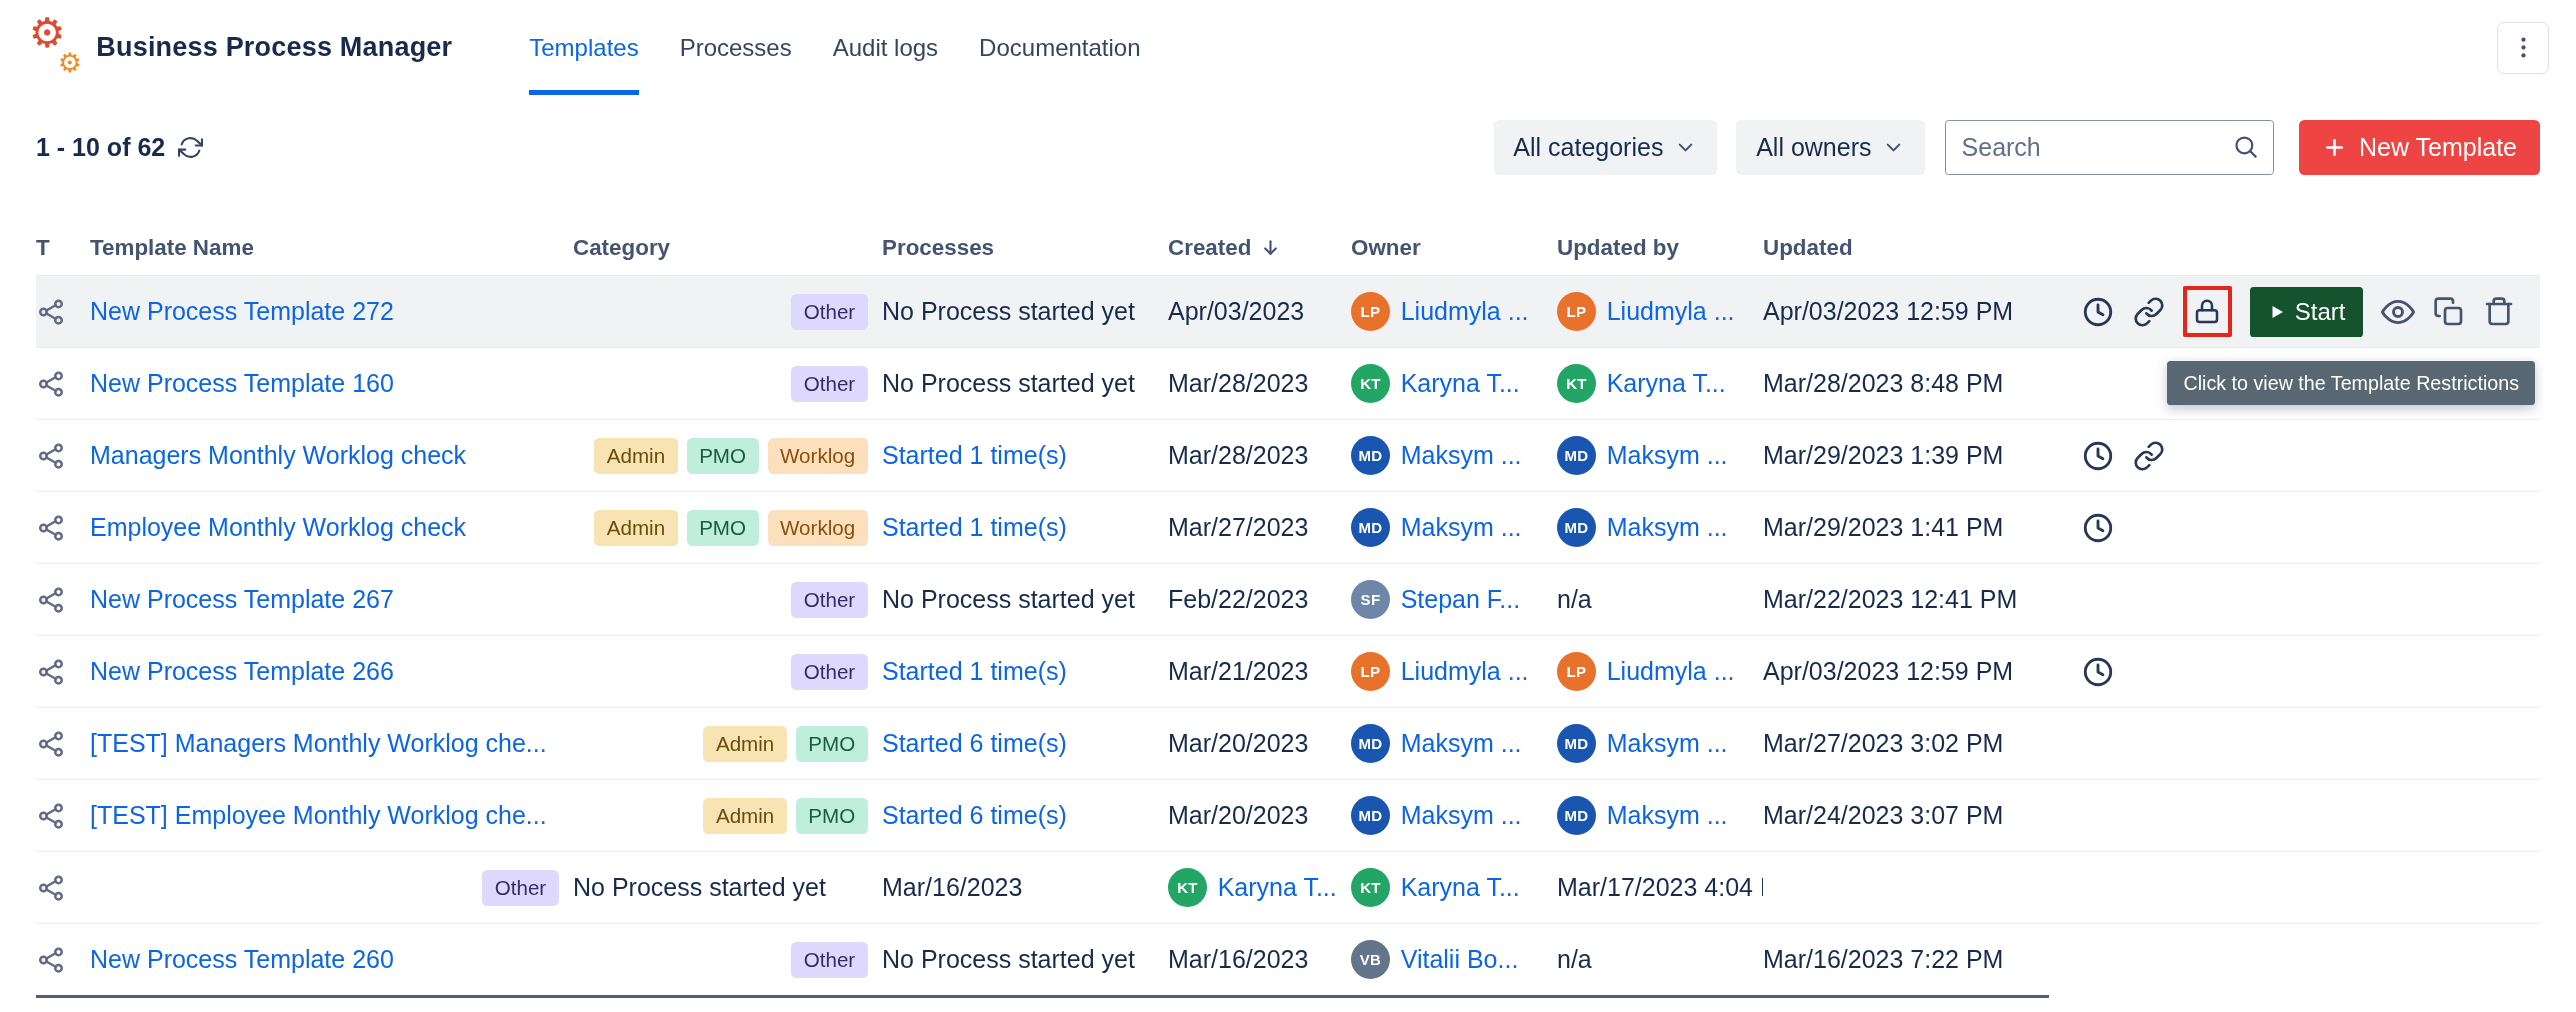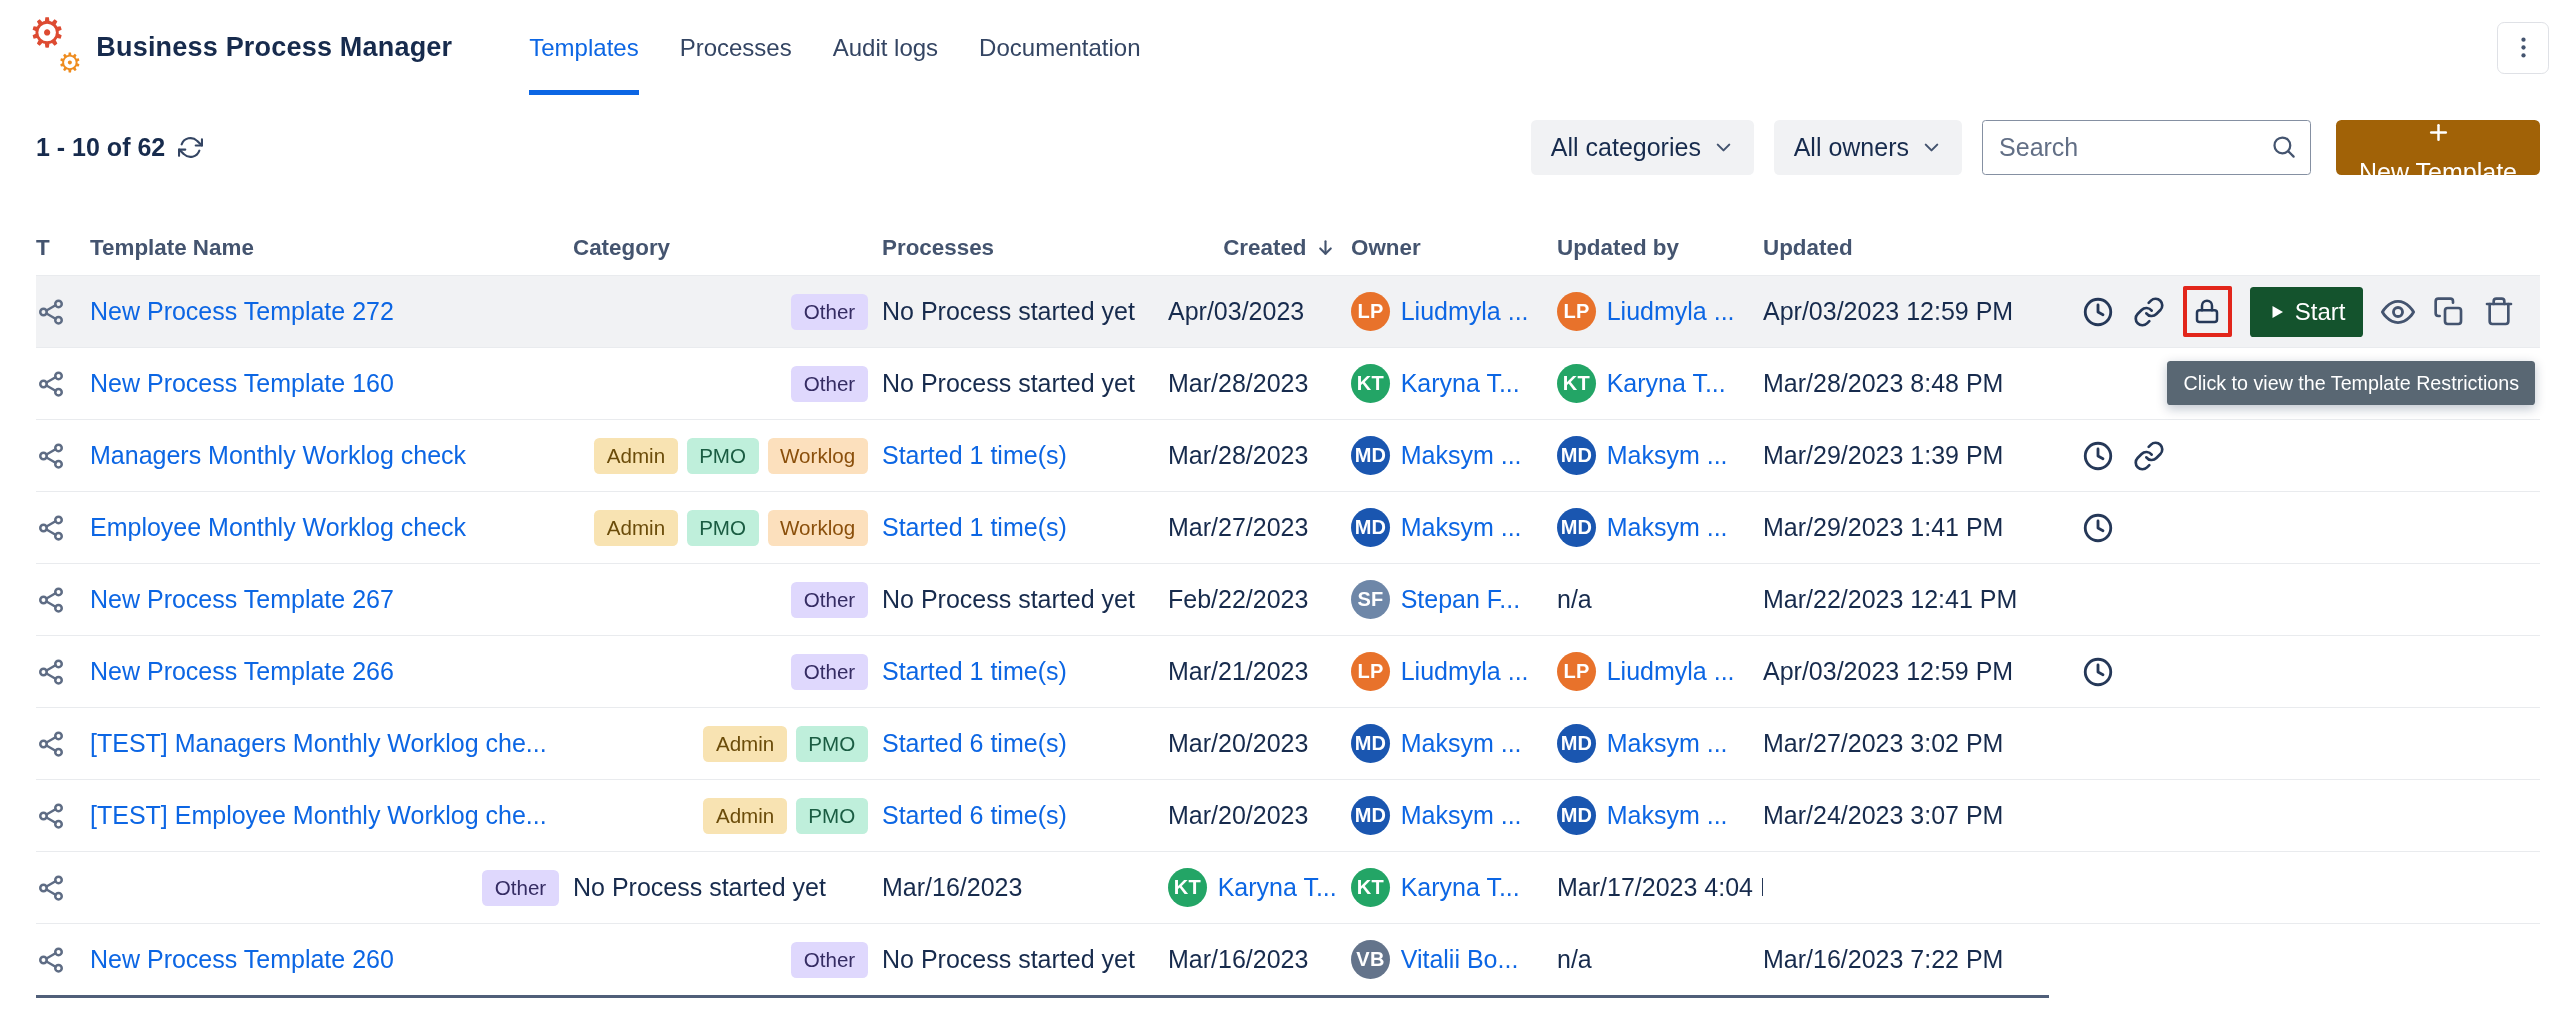--- a/index.html
+++ b/index.html
@@ -23,37 +23,37 @@
   .toolbar { display:flex; align-items:center; padding:0 36px; margin-top:25px; height:55px; }
   .count-wrap { display:flex; align-items:center; gap:12.5px; }
   .count { font-size:25px; font-weight:700; }
   .refresh-btn { background:none; border:none; color:#344563; display:flex; cursor:pointer; }
   .dd { display:flex; align-items:center; gap:10.7px; height:55px; padding:0 19.7px; background:#F1F2F4; border:none; border-radius:5.4px; font-size:25px; font-weight:500; color:#172B4D; font-family:inherit; margin-left:19.7px; cursor:pointer; }
   .dd svg { color:#44546F; }
   .search-wrap { position:relative; margin-left:19.7px; }
   .search { width:329px; height:55px; border:1.8px solid #8590A2; border-radius:3.6px; font-size:25px; font-family:inherit; padding:0 55px 0 16px; color:#172B4D; background:#fff; }
   .search::placeholder { color:#626F86; }
   .search-icon { position:absolute; right:14.3px; top:13.4px; color:#44546F; }
-  .primary { display:flex; align-items:center; gap:12.5px; height:55px; padding:0 23px; margin-left:25px; background:#a16207; border:none; border-radius:5.4px; color:#fff; font-size:25px; font-weight:500; font-family:inherit; cursor:pointer;flex-direction:column; }
+  .primary { display:flex; align-items:center; gap:12.5px; height:55px; padding:0 23px; margin-left:25px; background:#ef4444; border:none; border-radius:5.4px; color:#fff; font-size:25px; font-weight:500; font-family:inherit; cursor:pointer; }
 
   
   .table { padding:0 36px; margin-top:45px; }
   .thead, .trow { display:grid; grid-template-columns:54px 483px 309px 286px 183px 206px 206px 300px 1fr; align-items:center; }
   .thead { height:55px; }
   .hcell { font-size:22.4px; font-weight:700; color:#44546F; padding-right:14.3px; white-space:nowrap; cursor:pointer; }
-  .hc-created { display:flex; align-items:center; gap:7.2px;justify-content:flex-end; }
+  .hc-created { display:flex; align-items:center; gap:7.2px; }
   .sort-icon { color:#44546F; display:inline-flex; }
   .trow { height:72px; border-top:0.9px solid #E9EBEE; }
   .trow.selected { background:#F1F2F4; }
   .cell { font-size:25px; padding-right:14.3px; display:flex; align-items:center; overflow:hidden; white-space:nowrap; }
   .c-type { color:#5E6C84; }
   .c-name a, .ulink, .plink { color:#0C66E4; text-decoration:none; cursor:pointer; }
   .c-cat { gap:9px;justify-content:flex-end; }
   .badge { display:inline-flex; align-items:center; height:36px; padding:0 12.5px; border-radius:5.4px; font-size:20.6px; font-weight:500; }
-  .avatar { width:39px; height:39px; border-radius:50%; display:inline-flex; align-items:center; justify-content:center; color:#fff; font-size:20px; font-weight:700; margin-right:10.7px; flex-shrink:0; letter-spacing:0.3px; }
+  .avatar { width:39px; height:39px; border-radius:50%; display:inline-flex; align-items:center; justify-content:center; color:#fff; font-size:15px; font-weight:700; margin-right:10.7px; flex-shrink:0; letter-spacing:0.3px; }
   .c-nodes { gap:18px; padding-left:18px; overflow:visible; }
   .node-icon { color:#253858; display:inline-flex; cursor:pointer; }
   .action-icon { color:#44546F; display:inline-flex; cursor:pointer; }
   .lock-wrap { display:inline-flex; border:4.5px solid #E2261B; border-radius:1.8px; padding:6.3px 5.4px; color:#253858; cursor:pointer; }
   .start-btn { display:inline-flex; align-items:center; gap:9px; height:50px; padding:0 18px; background:#14532d; color:#fff; border:none; border-radius:3.6px; font-size:24px; font-weight:500; font-family:inherit; cursor:pointer; }
   .table-bottom { height:2.7px; background:#505F79; width:2013px; }
 
   .tooltip { position:absolute; top:361px; right:41px; background:#596773; color:#fff; font-size:19.7px; padding:10.7px 16px; border-radius:3.6px; box-shadow:0 3.6px 10.7px rgba(9,30,66,.25); z-index:20; white-space:nowrap; }
 </style>
 </head>

